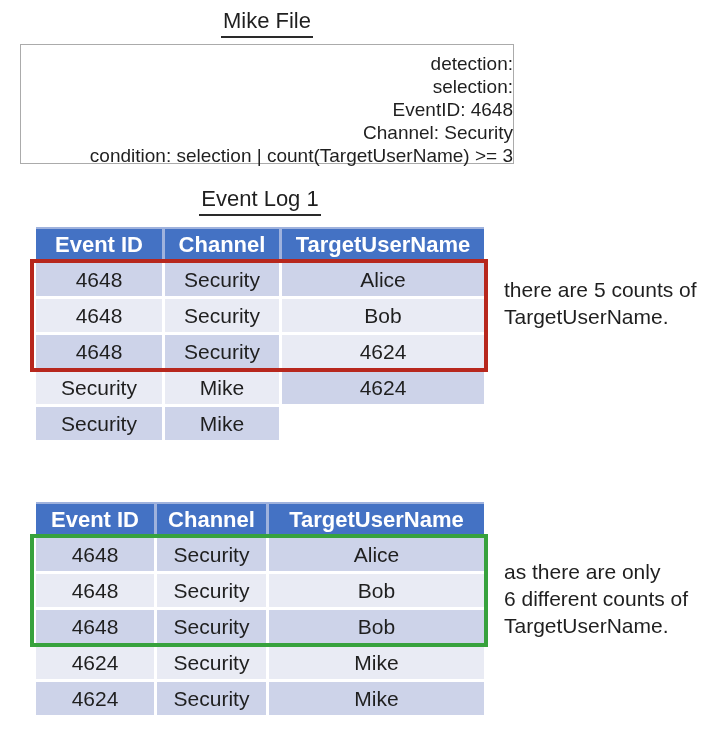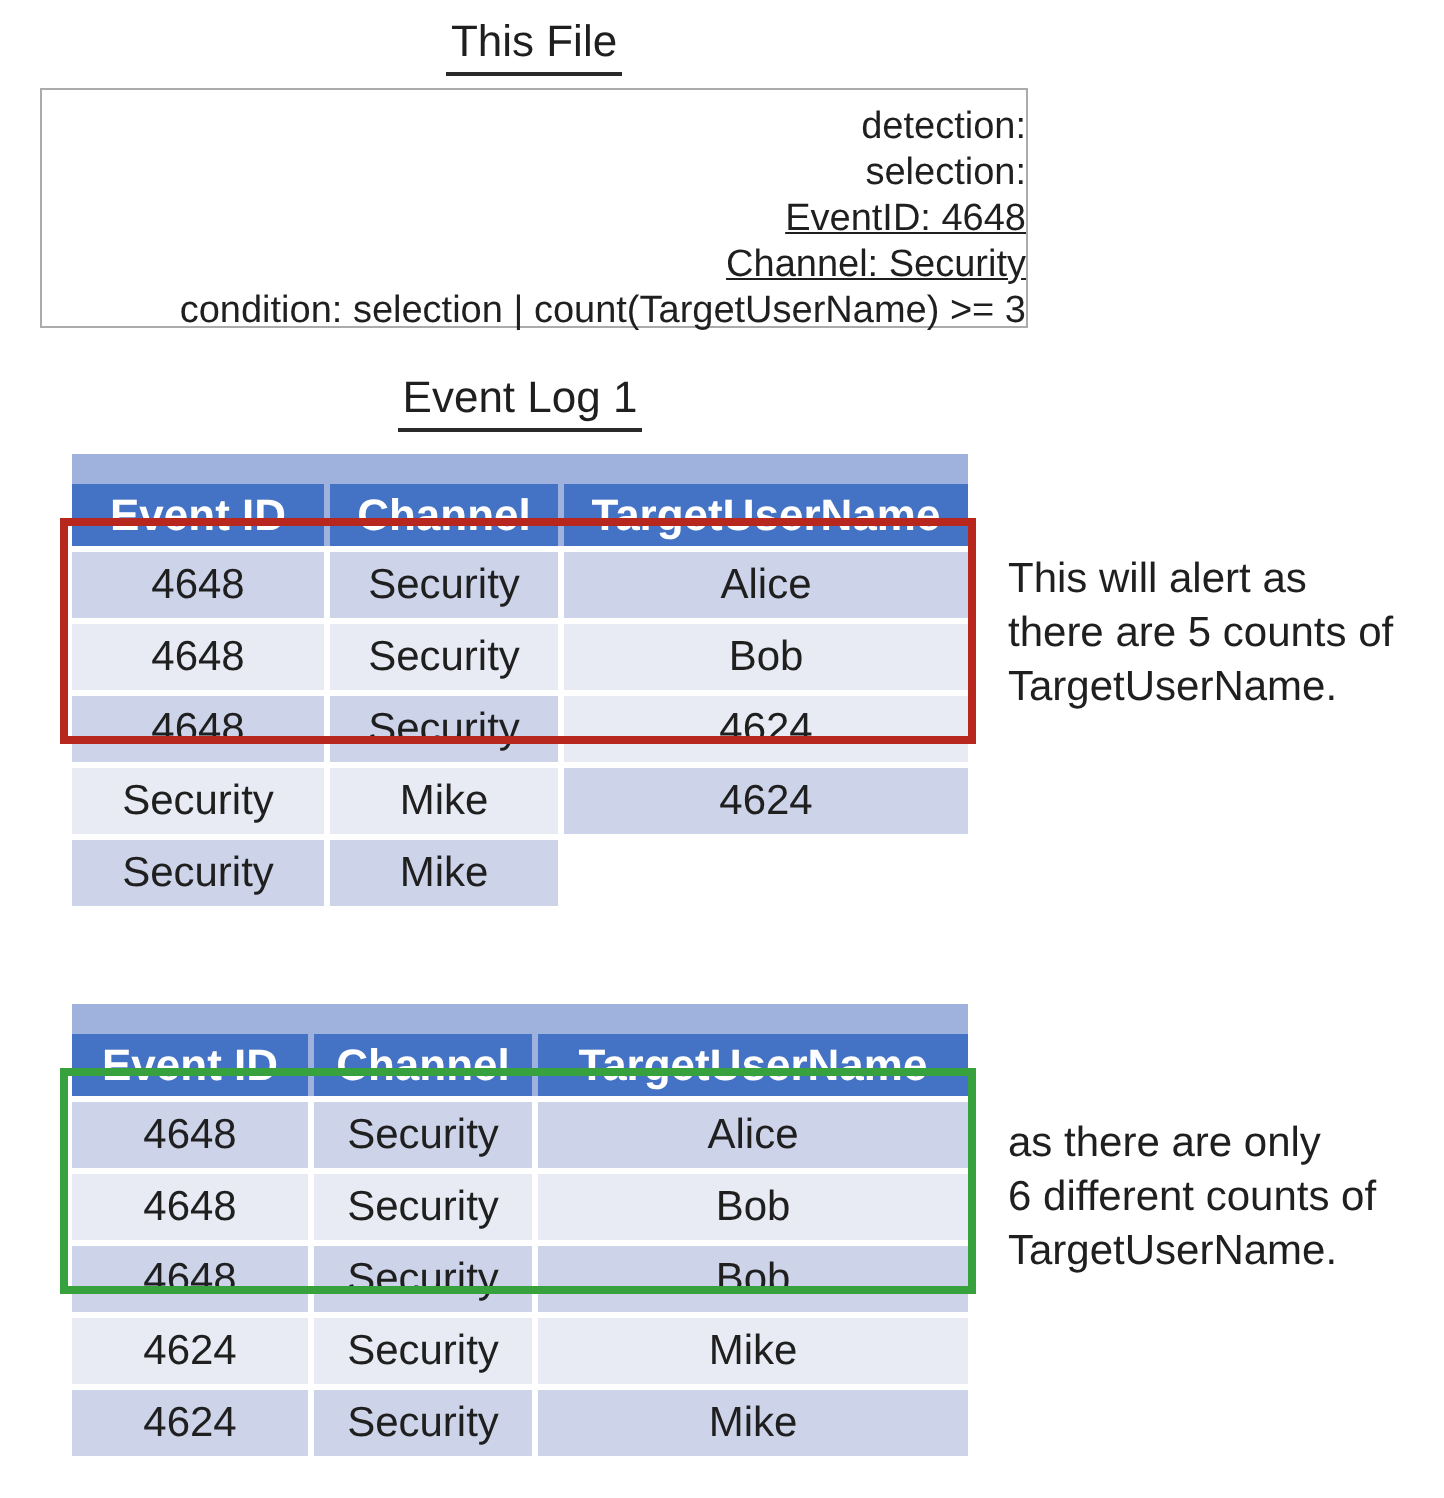--- a/index.html
+++ b/index.html
@@ -26,27 +26,27 @@
   .log2-title{left:36px;width:448px;top:460px;}
 
   .rule-box{
     position:absolute;left:20px;top:44px;width:494px;height:120px;
     border:1px solid var(--rule-box-border);box-sizing:border-box;
     padding-top:7px;background:#ffffff;text-align:right;
   }
   .rline{font-size:19px;line-height:23px;white-space:nowrap;color:var(--text);}
   .ind0{padding-left:9px;}
   .ind1{padding-left:31px;}
-  .ind2{padding-left:53px;text-decoration:underline;}
+  .ind2{padding-left:53px;}
 
   .etable{position:absolute;left:36px;width:448px;}
   .t1{top:227px;}
   .t2{top:502px;}
   .ehead{
-    display:grid;column-gap:3px;background:var(--header-gap);padding-top:15px;
+    display:grid;column-gap:3px;background:var(--header-gap);padding-top:2px;
   }
   .t1 .ehead,.t1 .ebody{grid-template-columns:126px 114px 202px;}
   .t2 .ehead,.t2 .ebody{grid-template-columns:118px 109px 215px;}
   .hcell{
     background:var(--header-bg);color:var(--header-text);
     font-weight:bold;font-size:22px;height:31px;line-height:31px;text-align:center;
   }
   .ebody{
     display:grid;gap:3px;background:#ffffff;padding-top:3px;
   }
@@ -63,21 +63,21 @@
   .note{position:absolute;left:504px;font-size:21px;line-height:27px;color:var(--text);white-space:nowrap;}
   .note1{top:276px;}
   .note2{top:558px;}
 </style>
 </head>
 <body>
 
 <div class="page">
 
   <div class="sec-title rule-title">
-    <span class="underline">This File</span>
+    <span class="underline">Mike File</span>
   </div>
 
   <div class="rule-box">
     <div class="rline ind0">detection:</div>
     <div class="rline ind1">selection:</div>
     <div class="rline ind2">EventID: 4648</div>
     <div class="rline ind2">Channel: Security</div>
     <div class="rline ind1">condition: selection | count(TargetUserName) &gt;= 3</div>
   </div>
 
@@ -105,21 +105,20 @@
       <div class="cell rlight">Mike</div>
       <div class="cell rdark">4624</div>
       <div class="cell rdark">Security</div>
       <div class="cell rdark">Mike</div>
     </div>
   </div>
 
   <div class="hl hl-red"></div>
 
   <div class="note note1">
-    <div>This will alert as</div>
     <div>there are 5 counts of</div>
     <div>TargetUserName.</div>
   </div>
 
 
   <div class="etable t2">
     <div class="ehead">
       <div class="hcell">Event ID</div>
       <div class="hcell">Channel</div>
       <div class="hcell">TargetUserName</div>

